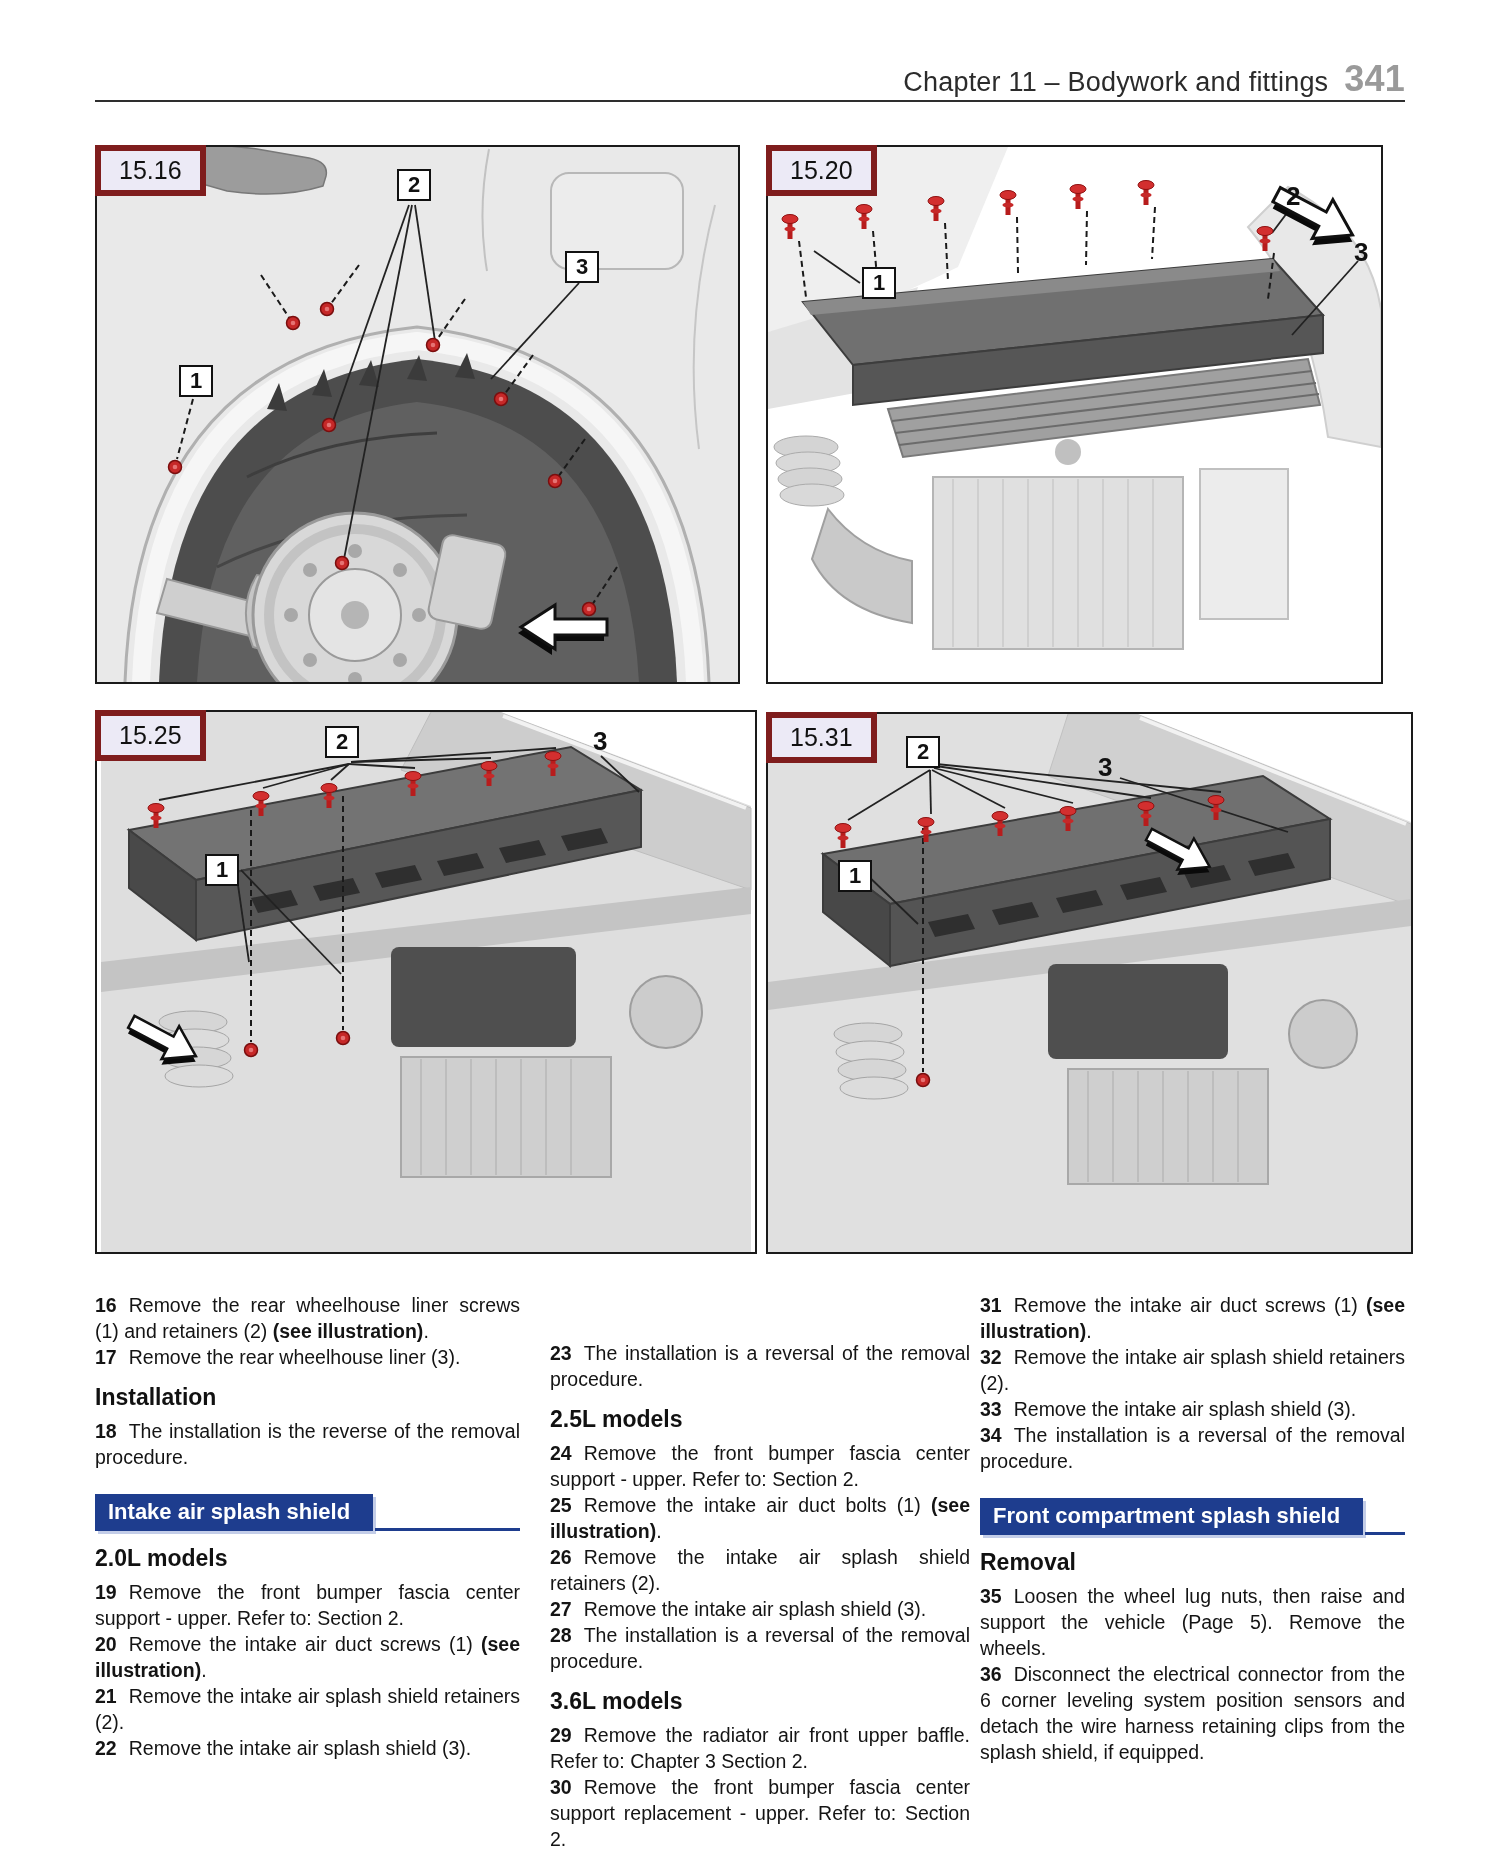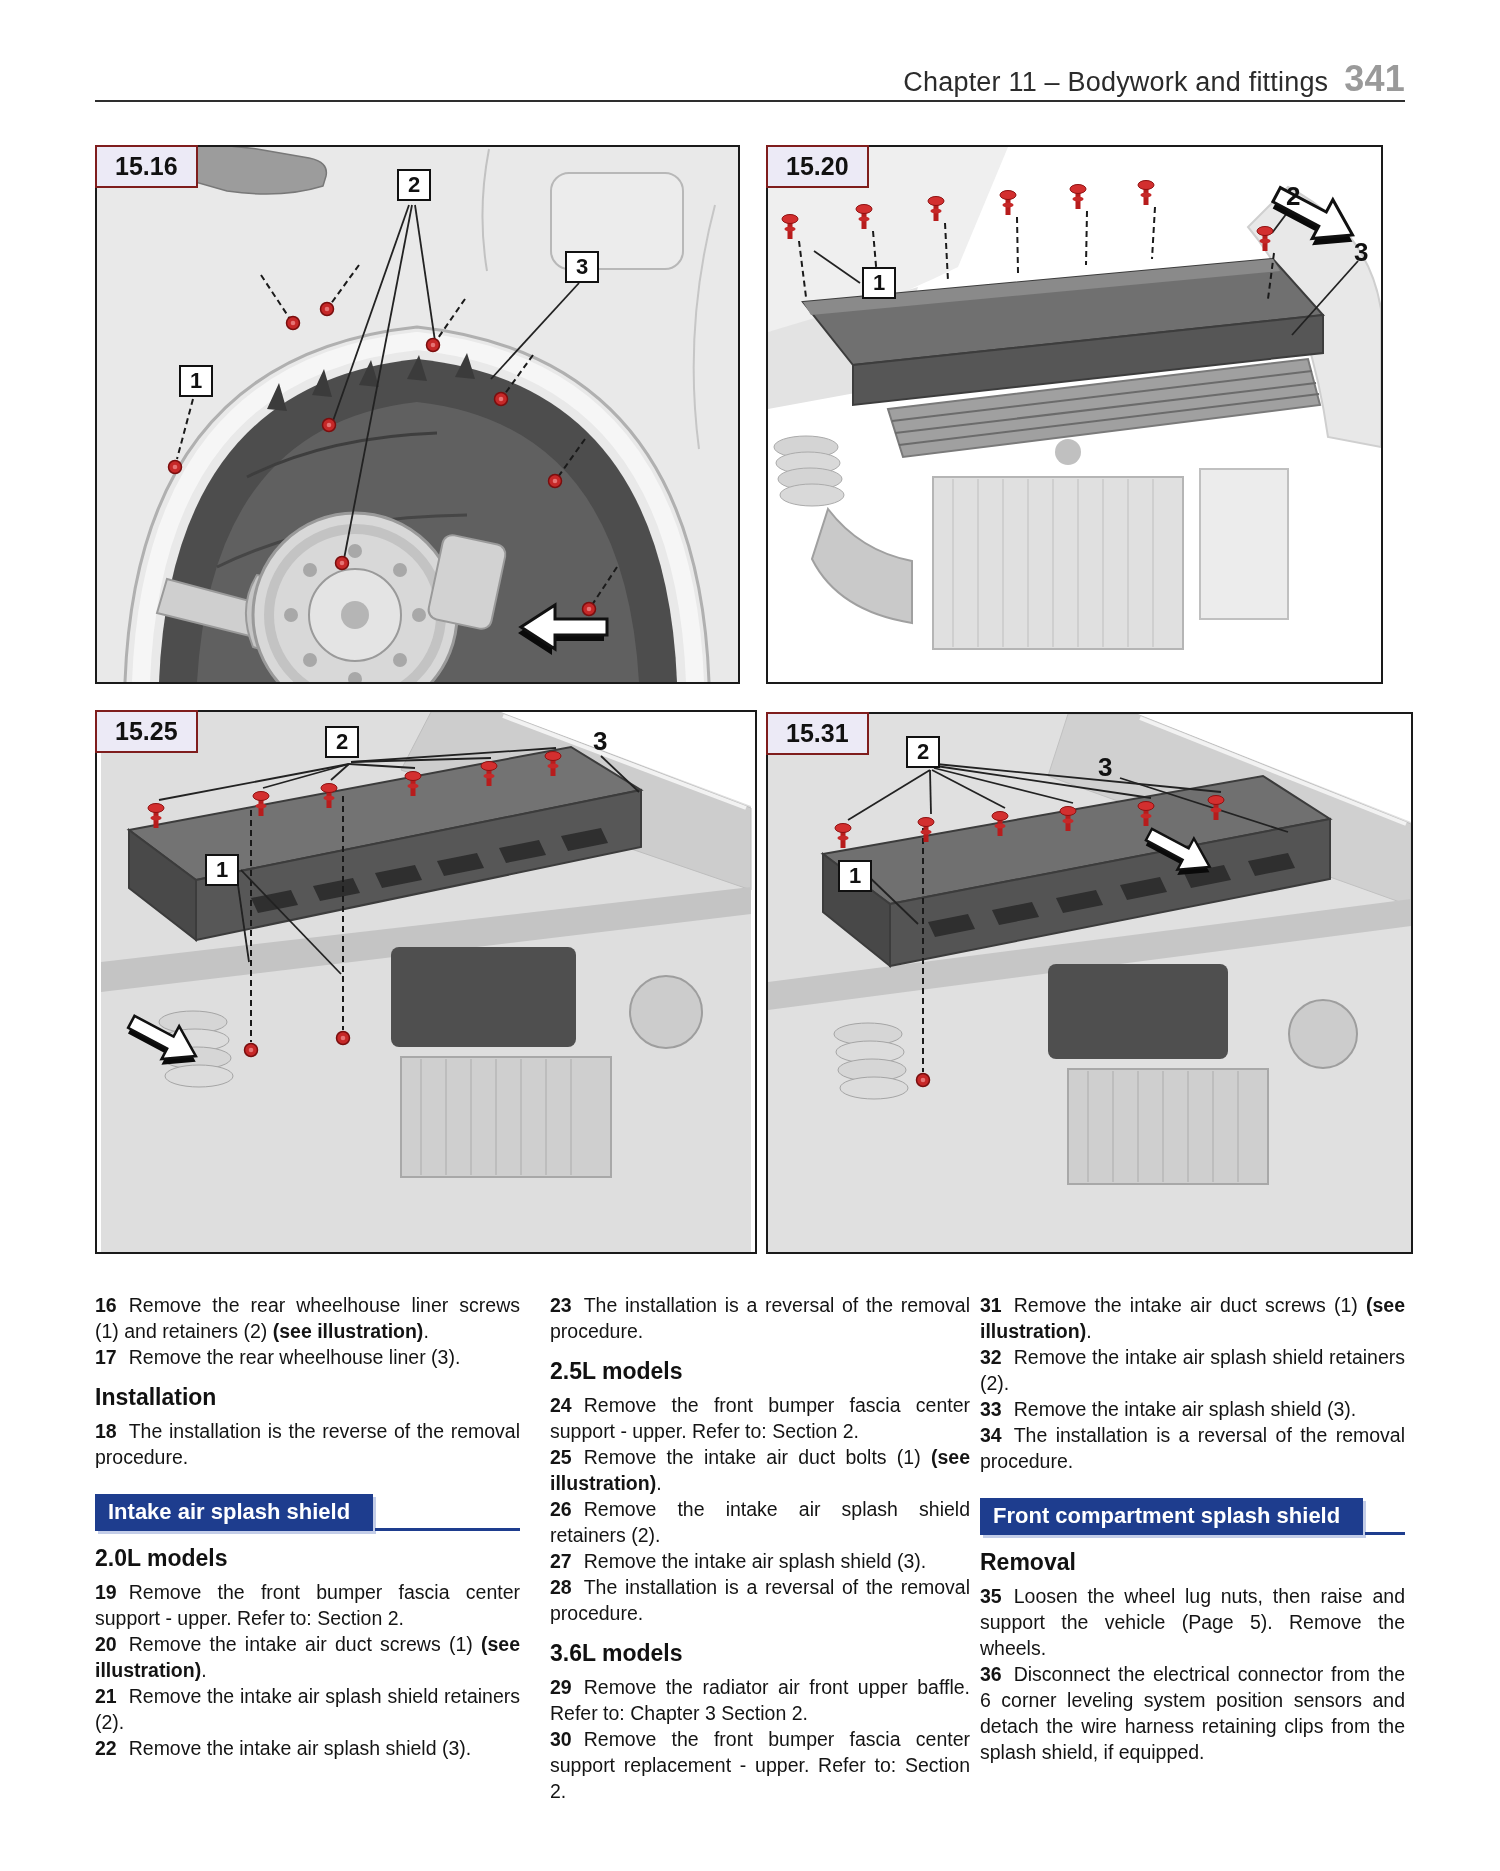--- a/index.html
+++ b/index.html
@@ -6,29 +6,29 @@
   .page{position:relative;width:1500px;height:1871px;background:#fff;
         font-family:"Liberation Sans","DejaVu Sans",sans-serif;color:#141414;overflow:hidden;}
   
   .header{position:absolute;top:58px;left:95px;width:1310px;text-align:right;
           font-size:27px;color:#2b2b2b;letter-spacing:.2px;}
   .h-num{color:#9a9a9a;font-weight:bold;margin-left:16px;font-size:36px;}
   .rule{position:absolute;top:100px;left:95px;width:1310px;height:2px;background:#2e2e2e;}
   
   .fig{position:absolute;border:2px solid #1a1a1a;background:#fff;}
   .fig svg{position:absolute;left:0;top:0;width:100%;height:100%;display:block;}
-  .figlabel{position:absolute;top:-2px;left:-2px;background:#eceaf6;border:2px solid #7f1d1d;
-            padding:5px 18px;font-weight:bold;font-size:25px;color:#111;z-index:3;}
+  .figlabel{position:absolute;top:-2px;left:-2px;background:#eceaf6;border:6px solid #7f1d1d;
+            padding:5px 18px;font-weight:normal;font-size:25px;color:#111;z-index:3;}
   .co{position:absolute;font-weight:bold;color:#111;line-height:1;z-index:2;}
   .co.boxed{background:#fff;border:2px solid #111;padding:3px 9px;font-size:22px;}
   .co.plain{font-size:26px;}
   
   .textgrid{position:absolute;left:95px;top:1292px;width:1310px;display:flex;}
   .col{width:425px;}
-  .col.mid{width:420px;margin-left:30px;margin-right:10px;}
+  .col.mid{width:420px;margin-left:30px;margin-right:10px;margin-top:48px;}
   .step{margin:0;font-size:19.5px;line-height:26px;text-align:justify;}
   .step b.stepnum{margin-right:12px;}
   .col h3{margin:14px 0 7px 0;font-size:23px;color:#111;}
   .section-row{display:flex;align-items:flex-end;margin:24px 0 10px 0;}
   .section-bar{background:#1e3d8e;color:#fff;font-weight:bold;font-size:22px;
                padding:5px 23px 6px 13px;box-shadow:3px 3px 0 #c3cde8;white-space:nowrap;}
   .section-rule{flex:1;height:3px;background:#1e3d8e;margin-left:2px;}
 </style>
 </head>
 <body>

